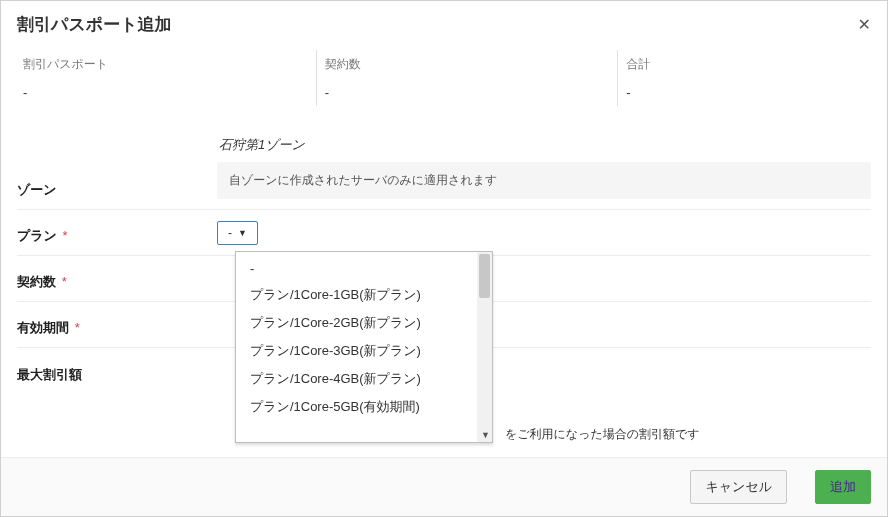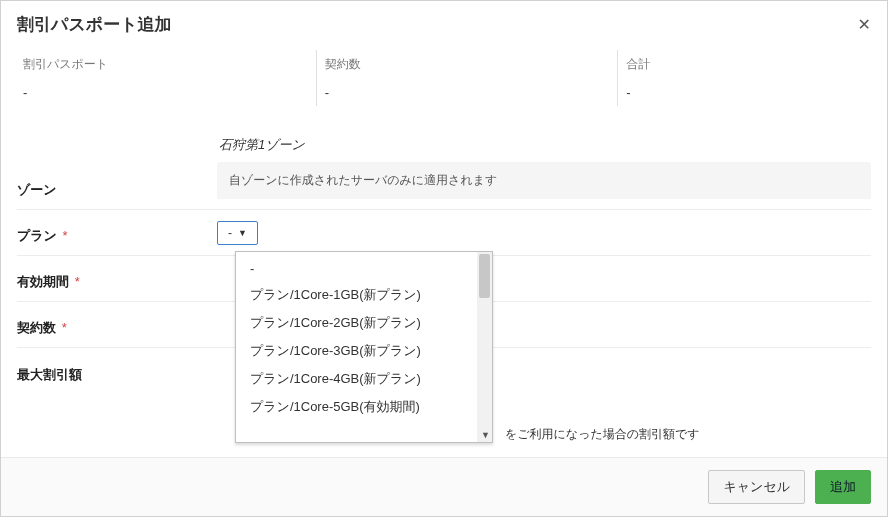--- a/index.html
+++ b/index.html
@@ -49,24 +49,24 @@
   .dd-scroll { width:15px; background:#f1f1f1; position:relative; }
   .dd-thumb { position:absolute; left:2px; top:2px; width:11px; height:44px; background:#c7c7c7; border-radius:2px; }
   .dd-caret { position:absolute; right:2px; bottom:2px; font-size:9px; color:#555; }
 
   .help {
     position:absolute; left:504px; top:320px; font-size:12px; color:#333;
   }
 
   .footer {
     display:flex; justify-content:flex-end; align-items:flex-end;
-    padding: 12px 16px; gap:10px; border-top:1px solid #eaeaea; background:#fafafa;
+    padding: 12px 16px; gap:28px; border-top:1px solid #eaeaea; background:#fafafa;
   }
   .btn { padding:7px 14px; font-size:13px; border-radius:2px; border:1px solid #c8c8c8; background:#f5f5f5; color:#333; cursor:pointer; }
-  .btn.primary { background:#4caf50; border-color:#4caf50; color:#0f172a; }
+  .btn.primary { background:#4caf50; border-color:#4caf50; color:#4c1d95; }
 </style>
 </head>
 <body>
 
 <div class="modal">
 
   <div class="mh">
     <h2>割引パスポート追加</h2>
     <span class="close">✕</span>
   </div>
@@ -104,29 +104,29 @@
       <div class="ctrl">
         <div class="select">
           <span>-</span>
           <span class="caret">▼</span>
         </div>
       </div>
     </div>
 
     <div class="row">
       <div class="label">
-        <span>有効期間</span>
+        <span>契約数</span>
         <span class="req">*</span>
       </div>
       <div class="ctrl"></div>
     </div>
 
     <div class="row">
       <div class="label">
-        <span>契約数</span>
+        <span>有効期間</span>
         <span class="req">*</span>
       </div>
       <div class="ctrl"></div>
     </div>
 
     <div class="row" style="border-bottom:none">
       <div class="label">最大割引額</div>
       <div class="ctrl"></div>
     </div>
 

